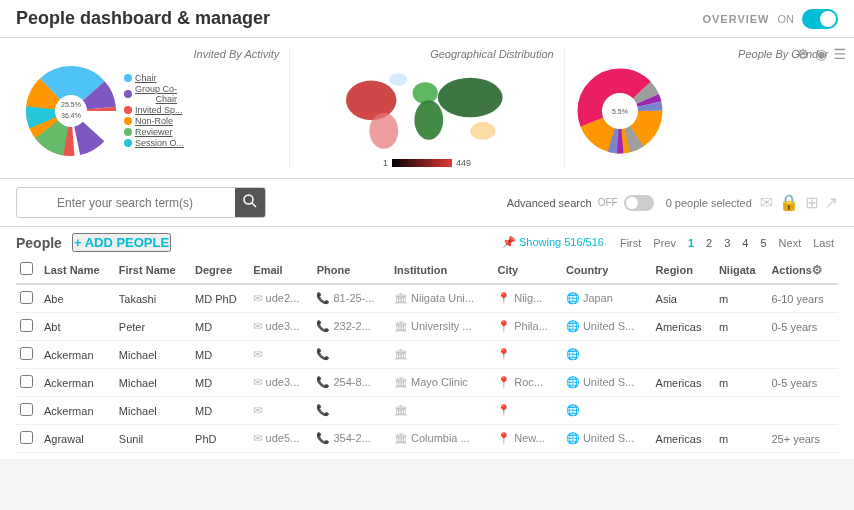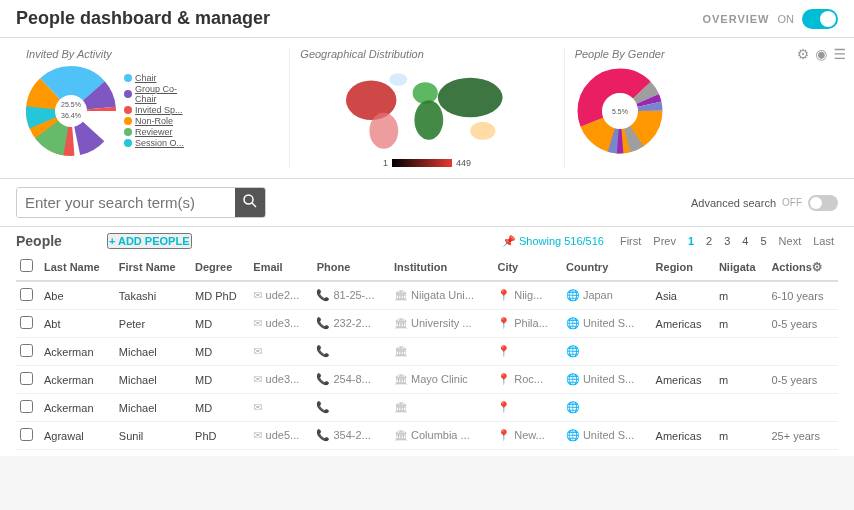--- a/index.html
+++ b/index.html
@@ -9,21 +9,21 @@
     .header { background: #fff; padding: 8px 16px; border-bottom: 1px solid #ddd; display: flex; align-items: center; justify-content: space-between; }
     .header-title { font-size: 18px; font-weight: bold; color: #333; }
     .header-right { display: flex; align-items: center; gap: 8px; }
     .header-overview { font-size: 11px; font-weight: bold; color: #999; letter-spacing: 1px; }
     .header-on { font-size: 11px; color: #999; }
     .toggle-switch { width: 36px; height: 20px; background: #00bcd4; border-radius: 10px; position: relative; display: inline-block; cursor: pointer; }
     .toggle-switch::after { content: ''; position: absolute; width: 16px; height: 16px; background: #fff; border-radius: 50%; top: 2px; right: 2px; }
 
     
     .charts-section { background: #fff; border-bottom: 1px solid #ddd; padding: 10px 16px; position: relative; }
-    .charts-row { display: flex; gap: 0; }
+    .charts-row { display: flex; gap: 0; text-align: right; }
     .chart-panel { flex: 1; padding: 0 10px; border-right: 1px solid #eee; }
     .chart-panel:last-child { border-right: none; }
     .chart-title { font-size: 11px; color: #777; margin-bottom: 6px; font-style: italic; }
     .chart-settings { position: absolute; top: 8px; right: 8px; display: flex; gap: 6px; }
     .chart-settings-icon { color: #999; cursor: pointer; font-size: 14px; }
 
     
     .pie-container { display: flex; align-items: center; gap: 8px; }
     .pie-chart { position: relative; width: 90px; height: 90px; }
     .pie-legend { font-size: 9px; color: #555; }
@@ -37,35 +37,35 @@
 
     
     .donut-container { display: flex; align-items: center; gap: 8px; }
     .donut-chart { width: 90px; height: 90px; }
     .donut-legend { font-size: 9px; color: #555; }
     .donut-legend-item { display: flex; align-items: center; gap: 3px; margin-bottom: 1px; }
 
     
     .search-bar { background: #fff; padding: 8px 16px; border-bottom: 1px solid #ddd; display: flex; align-items: center; justify-content: space-between; }
     .search-input-wrap { display: flex; align-items: center; border: 1px solid #ccc; border-radius: 3px; overflow: hidden; width: 250px; }
-    .search-input { border: none; outline: none; padding: 6px 8px; font-size: 15px; width: 100%; color: #be185d; }
+    .search-input { border: none; outline: none; padding: 6px 8px; font-size: 12px; width: 100%; color: #be185d; margin-left: 32px; }
     .search-btn { background: #555; border: none; padding: 6px 8px; cursor: pointer; color: #fff; }
     .search-right { display: flex; align-items: center; gap: 12px; }
     .advanced-search { font-size: 11px; color: #555; display: flex; align-items: center; gap: 6px; }
     .adv-toggle { width: 30px; height: 16px; background: #ccc; border-radius: 8px; position: relative; }
     .adv-toggle::after { content: ''; position: absolute; width: 12px; height: 12px; background: #fff; border-radius: 50%; top: 2px; left: 2px; }
     .people-selected { font-size: 11px; color: #777; display: flex; align-items: center; gap: 8px; }
     .action-icons { display: flex; gap: 6px; color: #ccc; }
     .action-icon { font-size: 16px; cursor: pointer; }
 
     
     .people-section { background: #fff; padding: 6px 16px; }
     .people-header { display: flex; align-items: center; gap: 10px; margin-bottom: 4px; }
     .people-label { font-size: 14px; font-weight: bold; color: #555; }
-    .add-people-btn { font-size: 11px; color: #00bcd4; cursor: pointer; display: flex; align-items: center; gap: 3px; font-weight: bold; margin-left: 35px; }
+    .add-people-btn { font-size: 13px; color: #00bcd4; cursor: pointer; display: flex; align-items: center; gap: 3px; font-weight: bold; }
     .pagination { margin-left: auto; display: flex; align-items: center; gap: 4px; font-size: 11px; color: #777; }
     .pagination-showing { color: #00bcd4; font-size: 11px; margin-right: 8px; }
     .page-link { cursor: pointer; color: #555; padding: 1px 4px; }
     .page-link.active { color: #00bcd4; font-weight: bold; }
     .page-link.nav { color: #777; }
 
     
     .table-wrap { overflow-x: auto; }
     table { width: 100%; border-collapse: collapse; font-size: 11px; }
     thead th { border-bottom: 2px solid #ddd; padding: 6px 4px; text-align: left; color: #555; font-weight: bold; cursor: pointer; white-space: nowrap; }
@@ -193,20 +193,29 @@
           <circle cx="5.5" cy="5.5" r="4.5" fill="none" stroke="white" stroke-width="1.5"></circle>
           <line x1="9" y1="9" x2="13" y2="13" stroke="white" stroke-width="1.5"></line>
         </svg>
     </button>
   </div>
   <div class="search-right">
     <div class="advanced-search">
       <span>Advanced search</span>
       <span style="color:#aaa;font-size:10px;">OFF</span>
       <div class="adv-toggle"></div>
+    </div>
+    <div class="people-selected">
+      <span>0 people selected</span>
+      <div class="action-icons">
+        <span class="action-icon" style="color:#ccc;">✉</span>
+        <span class="action-icon" style="color:#ccc;">🔒</span>
+        <span class="action-icon" style="color:#ccc;">⊞</span>
+        <span class="action-icon" style="color:#ccc;">↗</span>
+      </div>
     </div>
   </div>
 </div>
 
 <div class="people-section">
   <div class="people-header">
     <span class="people-label">People</span>
     <button class="add-people-btn">
       <span>+ ADD PEOPLE</span>
     </button>

